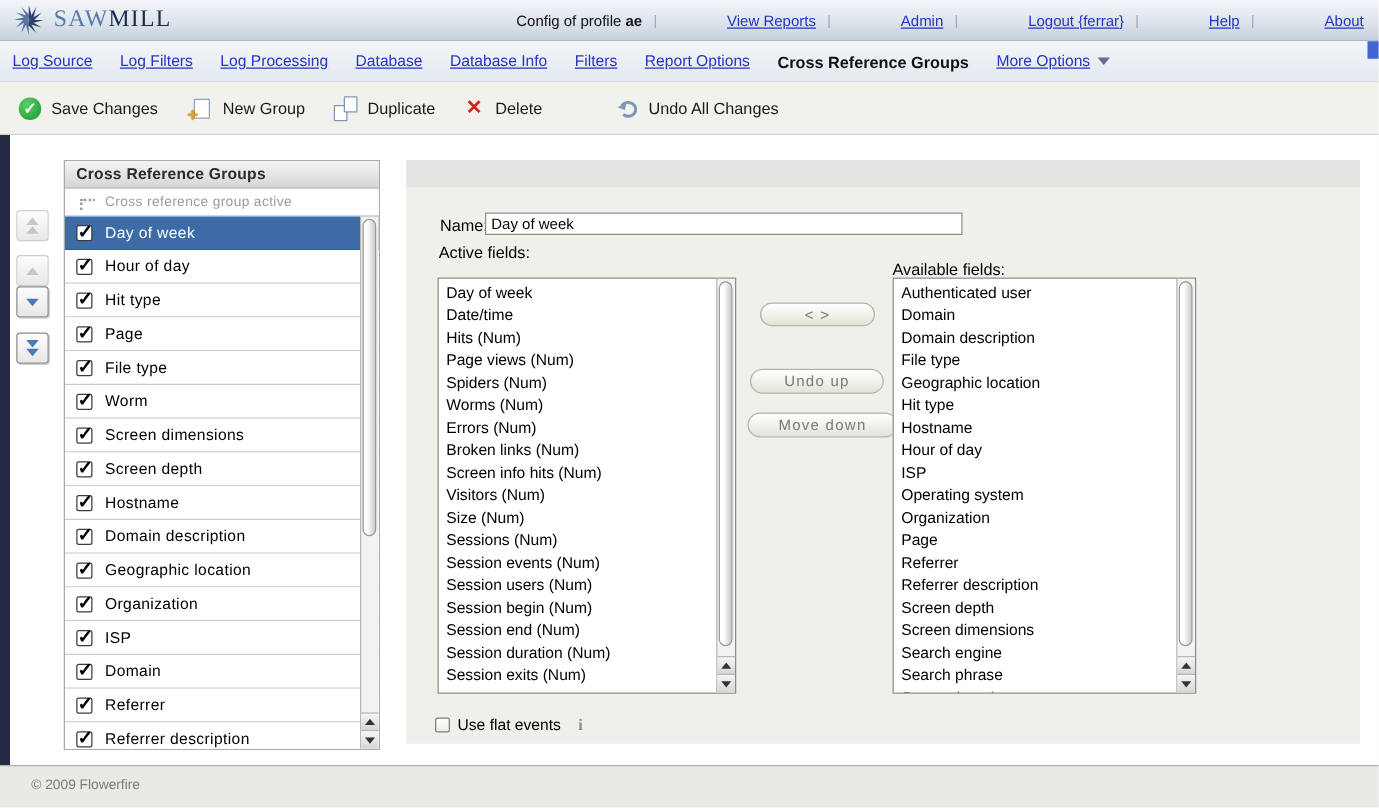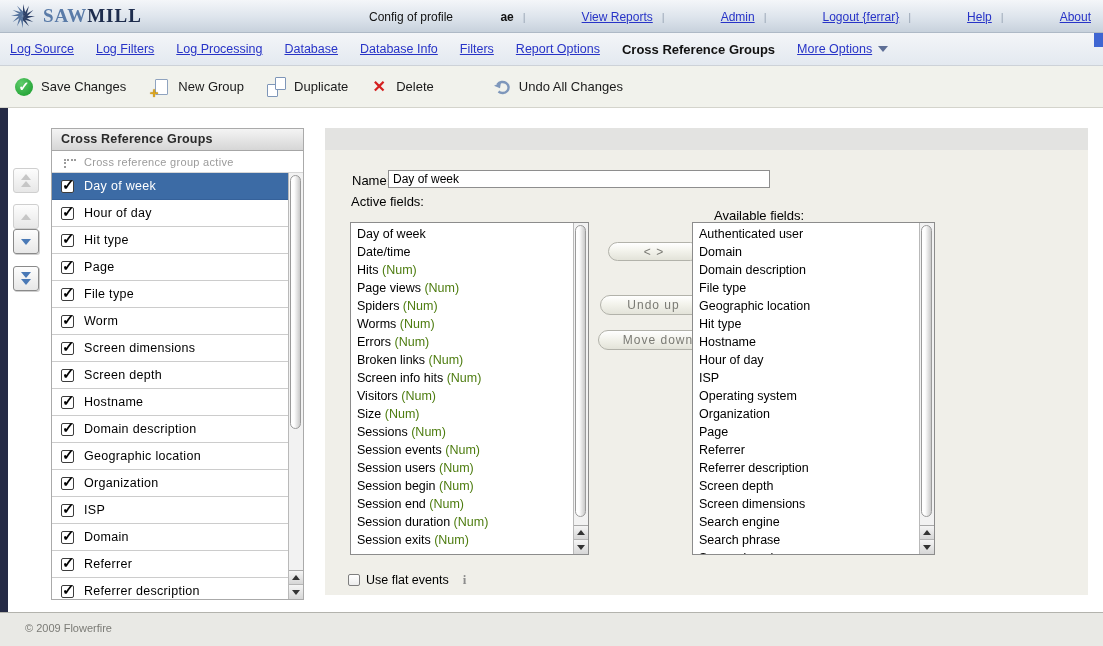--- a/index.html
+++ b/index.html
@@ -6,27 +6,27 @@
   html,body { width:1103px; height:646px; }
   body { font-family: "Liberation Sans", sans-serif; background:#fff; position:relative; overflow:hidden; }
   .screen { position:absolute; left:0; top:0; width:1103px; height:646px; background:#fff; }
 
   
   .topbar { position:absolute; left:0; top:0; width:1103px; height:33px;
     background:linear-gradient(#f4f6f9, #dde4ec 55%, #c7d1dc); border-bottom:1px solid #aeb9c6;
     display:flex; align-items:center; }
   .logo { display:flex; align-items:center; margin-left:10px; }
   .logo svg { width:26px; height:26px; }
-  .logo-text { font-family:"Liberation Serif", serif; font-weight:bold; font-size:19px; letter-spacing:1px; margin-left:7px; }
+  .logo-text { font-family:"Liberation Serif", serif; font-weight:normal; font-size:19px; letter-spacing:1px; margin-left:7px; }
   .logo-saw { color:#5a7ba8; }
   .logo-mill { color:#1d2c4d; }
   .top-right { position:absolute; right:12px; top:0; height:33px; display:flex; align-items:center; font-size:12px; color:#111; }
   .top-right a { color:#2733c7; text-decoration:underline;margin-left:47px; }
   .top-sep { color:#9aa6b6; margin:0 9px; font-size:11px; }
-  .cfg b { font-weight:bold;margin-left:44px; }
+  .cfg b { font-weight:bold; }
 
   
   .navbar { position:absolute; left:0; top:33px; width:1103px; height:33px;
     background:linear-gradient(#f3f5f8, #e3e9f0); border-bottom:1px solid #cdd2d8;
     display:flex; align-items:center; padding-left:10px; font-size:12.5px; }
   .nav-links { display:flex; align-items:center; }
   .nav-links a { color:#2733c7; text-decoration:underline; margin-right:22px; }
   .nav-active { font-weight:bold; color:#111; font-size:13px; margin-right:22px; }
   .nav-more { color:#2733c7; display:inline-flex; align-items:center; }
   .caret { display:inline-block; width:0; height:0; border-left:5px solid transparent; border-right:5px solid transparent;
@@ -95,21 +95,21 @@
 
   
   .panel { position:absolute; left:325px; top:128px; width:763px; height:467px; background:#f0efe9; }
   .panel-topstrip { position:absolute; left:0; top:0; width:100%; height:22px; background:#e3e3e1; }
   .fld-label { position:absolute; font-size:13px; color:#000; }
   .name-input { position:absolute; left:63px; top:42px; width:382px; height:18px; border:1px solid #8e8e8e;
     font-family:"Liberation Sans",sans-serif; font-size:12px; padding:1px 4px; background:#fff; color:#000; }
   .listbox { position:absolute; top:94px; width:239px; height:333px; background:#fff; border:1px solid #8c8c8c;
     overflow:hidden; padding:2px 18px 0 6px; }
   .listbox .li { font-size:12.5px; line-height:18px; color:#000; white-space:nowrap; }
-  .listbox .num { color:#4d7c0f; }
+  .listbox .num { color:#000000; }
   .aqua-btn { position:absolute; border:1px solid #b2b2aa; border-radius:10px; color:#7a7a74; font-size:12px;
     background:linear-gradient(#ffffff,#f3f3ec 45%,#e3e3d9); text-align:center; font-family:"Liberation Sans",sans-serif;
     letter-spacing:1px; }
   .flat-row { position:absolute; left:23px; top:444px; display:flex; align-items:center; }
   .flat-cb { width:12px; height:12px; border:1px solid #7e7e7e; background:linear-gradient(#ffffff,#ececec); border-radius:2px; }
   .flat-lbl { font-size:12.5px; color:#000; margin-left:6px; }
   .info-i { font-family:"Liberation Serif", serif; font-weight:bold; color:#8d8d8d; font-size:13px; margin-left:14px; }
 </style>
 </head>
 <body>
@@ -390,21 +390,21 @@
               <span class="mini-tri-down"></span>
             </div>
         </div>
       </div>
     </div>
 
     <button class="aqua-btn" style="left:283px; top:114px; width:92px; height:19px;">&lt; &gt;</button>
     <button class="aqua-btn" style="left:275px; top:167px; width:107px; height:20px;">Undo up</button>
     <button class="aqua-btn" style="left:273px; top:202px; width:120px; height:20px;">Move down</button>
 
-    <div class="listbox" style="left:367px; width:243px;">
+    <div class="listbox" style="left:389px; width:243px;">
       <div>
 
           <div class="li"><span>Authenticated user</span><span class="num"></span></div>
 
           <div class="li"><span>Domain</span><span class="num"></span></div>
 
           <div class="li"><span>Domain description</span><span class="num"></span></div>
 
           <div class="li"><span>File type</span><span class="num"></span></div>
 

